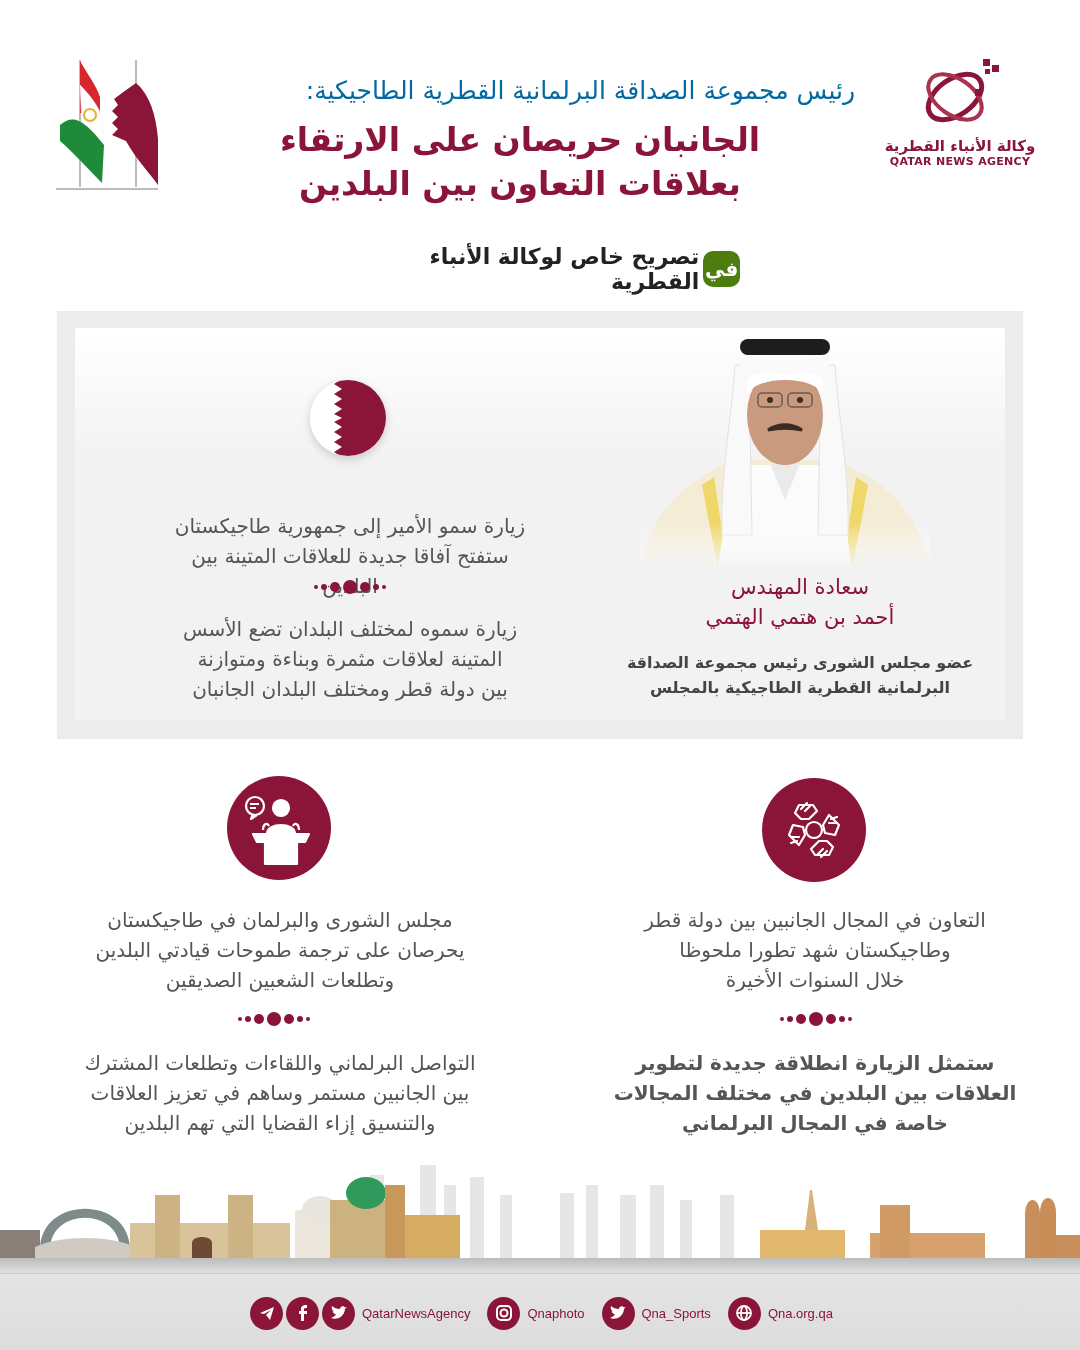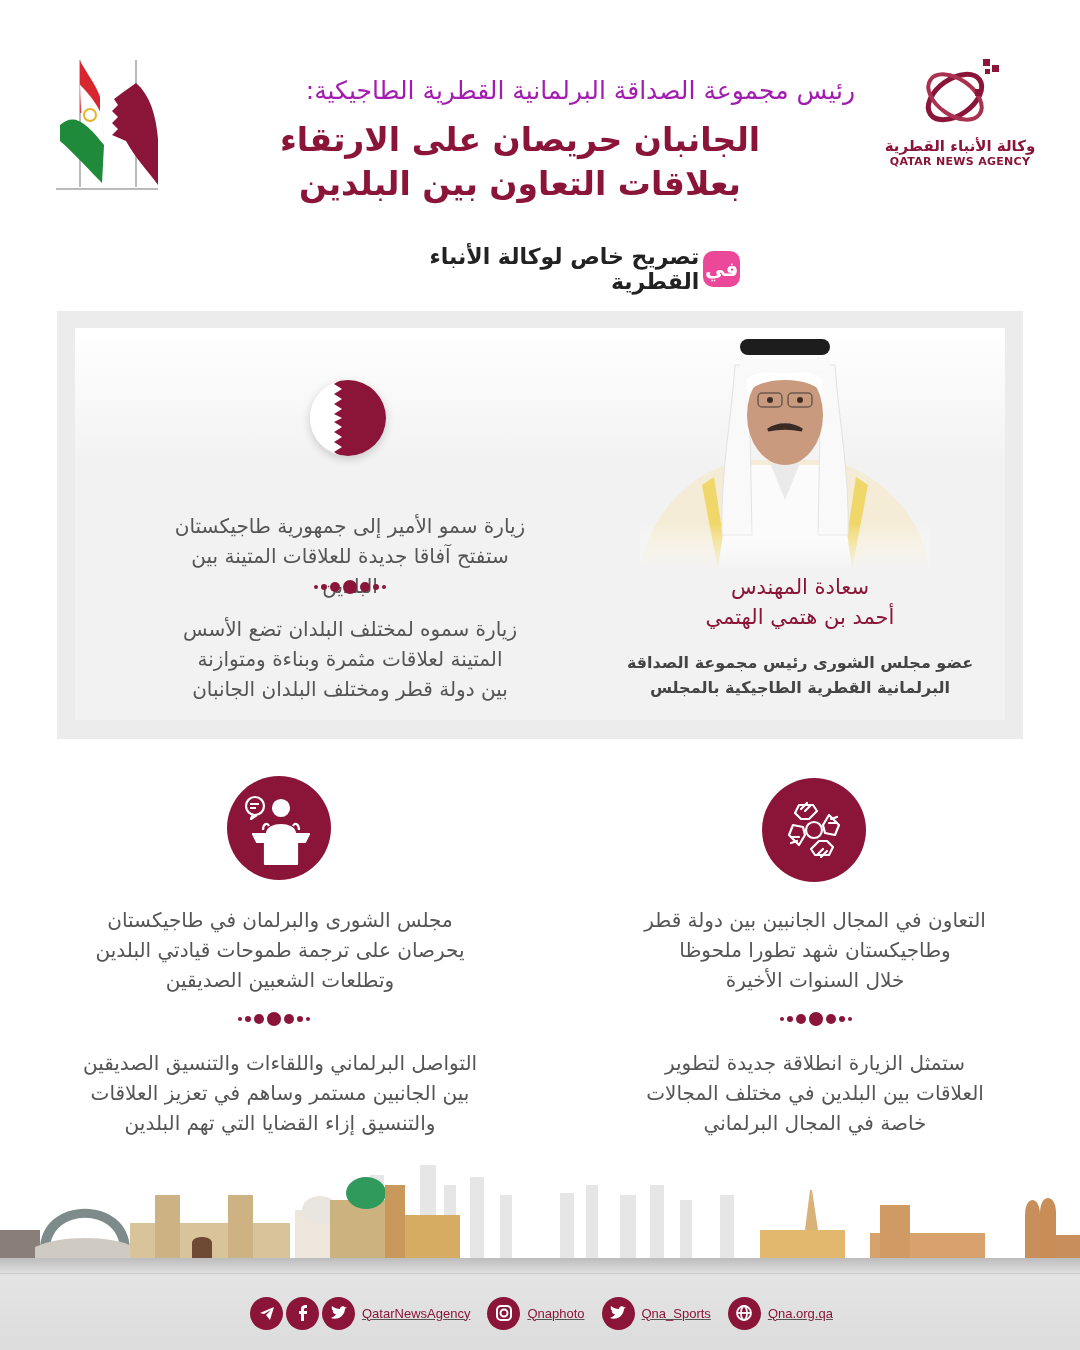--- a/index.html
+++ b/index.html
@@ -9,27 +9,27 @@
 
   
   .logo { left: 880px; top: 55px; width: 160px; height: 130px; text-align: center; }
   .logo svg { display: block; margin: 0 auto; }
   .logo-ar { font-size: 15px; font-weight: bold; color: #8a1538; direction: rtl; margin-top: 2px; }
   .logo-en { font-size: 11px; font-weight: bold; color: #8a1538; letter-spacing: 0.3px; }
 
   .flags { left: 52px; top: 55px; width: 115px; height: 140px; }
 
   .subtitle { left: 230px; top: 76px; width: 625px; text-align: right; direction: rtl;
-              font-size: 25px; color: #a21caf; }
+              font-size: 25px; color: #0369a1; }
   .title { left: 260px; top: 118px; width: 520px; text-align: center; direction: rtl;
            font-size: 33px; font-weight: bold; color: #8a1538; line-height: 44px; }
 
   .special { left: 380px; top: 250px; width: 360px; height: 38px; display: flex; direction: rtl;
              align-items: center; justify-content: flex-start; gap: 4px; }
-  .fi-badge { background: #ec4899; color: #fff; font-weight: bold; font-size: 20px; border-radius: 10px;
+  .fi-badge { background: #4d7c0f; color: #fff; font-weight: bold; font-size: 20px; border-radius: 10px;
               width: 42px; height: 36px; display: flex; align-items: center; justify-content: center; }
   .special-text { font-size: 22px; color: #222; font-weight: bold; }
 
   
   .card-outer { left: 57px; top: 311px; width: 966px; height: 428px; background: #ececec; }
   .card-inner { left: 75px; top: 328px; width: 930px; height: 392px;
                 background: linear-gradient(180deg, #ffffff 0%, #f2f2f2 35%, #f2f2f2 100%); }
 
   .portrait { left: 640px; top: 335px; width: 290px; height: 235px; }
   .person-title { left: 610px; top: 572px; width: 380px; text-align: center; direction: rtl;
@@ -50,32 +50,32 @@
   .d2 { left: 766px; top: 1011px; width: 100px; height: 16px; }
   .d3 { left: 224px; top: 1011px; width: 100px; height: 16px; }
 
   .icon-circle { width: 104px; height: 104px; border-radius: 50%; background: #8a1538;
                  display: flex; align-items: center; justify-content: center; }
   .ic1 { left: 762px; top: 778px; }
   .ic2 { left: 227px; top: 776px; }
 
   .col-text { text-align: center; direction: rtl; color: #555; font-size: 20px; line-height: 30px; }
   .c1a { left: 610px; top: 905px; width: 410px; }
-  .c1b { left: 610px; top: 1048px; width: 410px; }
+  .c1b { left: 610px; top: 1048px; width: 410px; font-weight: bold; }
   .c2a { left: 60px; top: 905px; width: 440px; }
   .c2b { left: 50px; top: 1048px; width: 460px; }
 
   
   .skyline { left: 0; top: 1155px; width: 1080px; height: 110px; }
   .ground { left: 0; top: 1258px; width: 1080px; height: 92px;
             background: linear-gradient(180deg, #d8d8d8 0%, #e4e4e4 20%, #dcdcdc 100%); }
   .ground-rail { left: 0; top: 1258px; width: 1080px; height: 16px;
                  background: linear-gradient(180deg, #bcbcbc, #e0e0e0); border-bottom: 1px solid #c8c8c8; }
 
-  .social { left: 250px; top: 1296px; width: 600px; height: 34px; display: flex; align-items: center; gap: 3px; text-decoration: underline; }
+  .social { left: 250px; top: 1296px; width: 600px; height: 34px; display: flex; align-items: center; gap: 3px; }
   .s-ic { width: 33px; height: 33px; border-radius: 50%; background: #8a1538; display: flex;
           align-items: center; justify-content: center; color: #fff; flex: none; }
   .s-label { font-size: 13px; color: #8a1538; margin: 0 14px 0 4px; font-family: "Liberation Sans", sans-serif; }
 </style>
 </head>
 <body>
 
 <div class="abs logo">
   <svg width="110" height="80" viewBox="0 0 110 80">
     <ellipse cx="50" cy="42" rx="30" ry="18" fill="none" stroke="#8a1538" stroke-width="5" transform="rotate(-35 50 42)"></ellipse>
@@ -240,21 +240,21 @@
 <div class="abs divider d3">
   <span style="width:4px;height:4px"></span>
     <span style="width:6px;height:6px"></span>
     <span style="width:10px;height:10px"></span>
     <span style="width:14px;height:14px"></span>
     <span style="width:10px;height:10px"></span>
     <span style="width:6px;height:6px"></span>
     <span style="width:4px;height:4px"></span>
 </div>
 <div class="abs col-text c2b">
-  <div>التواصل البرلماني واللقاءات والتنسيق الصديقين</div>
+  <div>التواصل البرلماني واللقاءات وتطلعات المشترك</div>
   <div>بين الجانبين مستمر وساهم في تعزيز العلاقات</div>
   <div>والتنسيق إزاء القضايا التي تهم البلدين</div>
 </div>
 
 <div class="abs skyline">
   <svg width="1080" height="110" viewBox="0 0 1080 110">
 
     <g fill="#e6e6e6">
       <rect x="370" y="20" width="14" height="85"></rect>
         <rect x="392" y="35" width="12" height="70"></rect>

